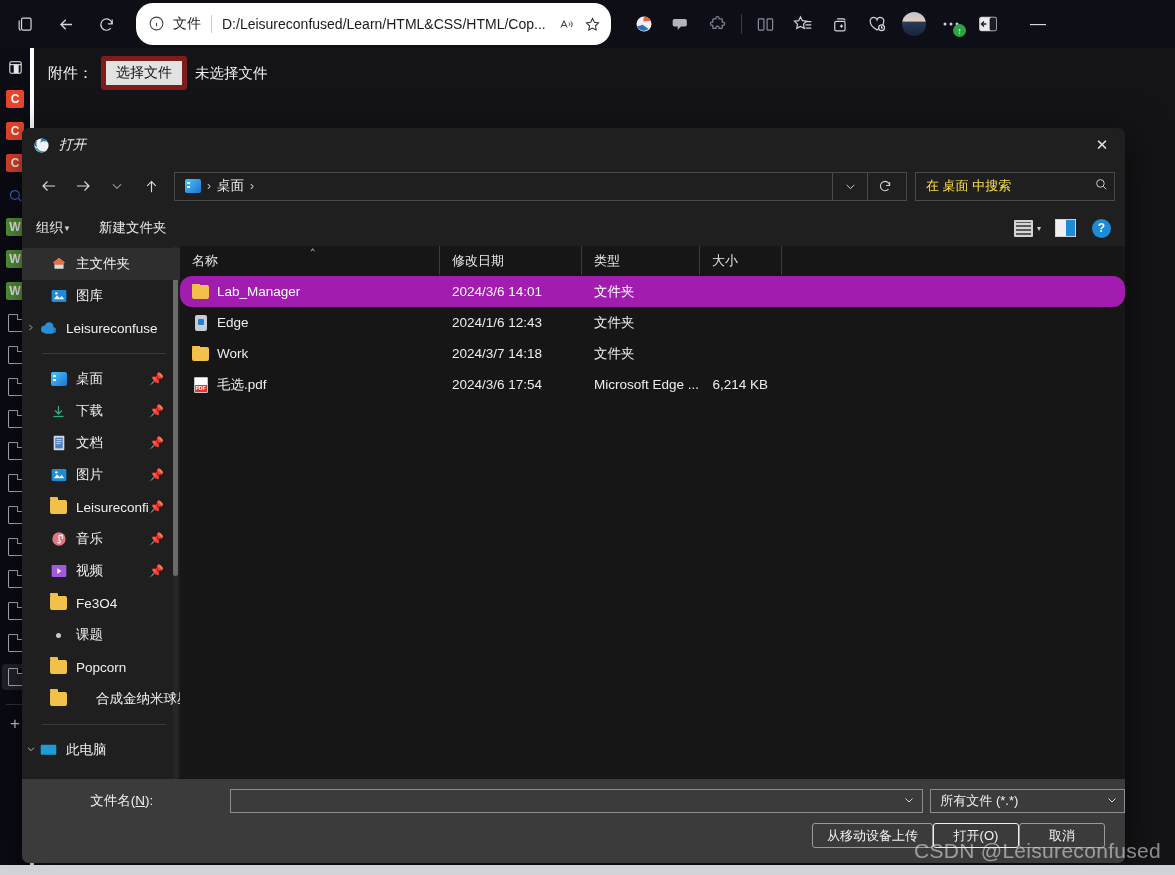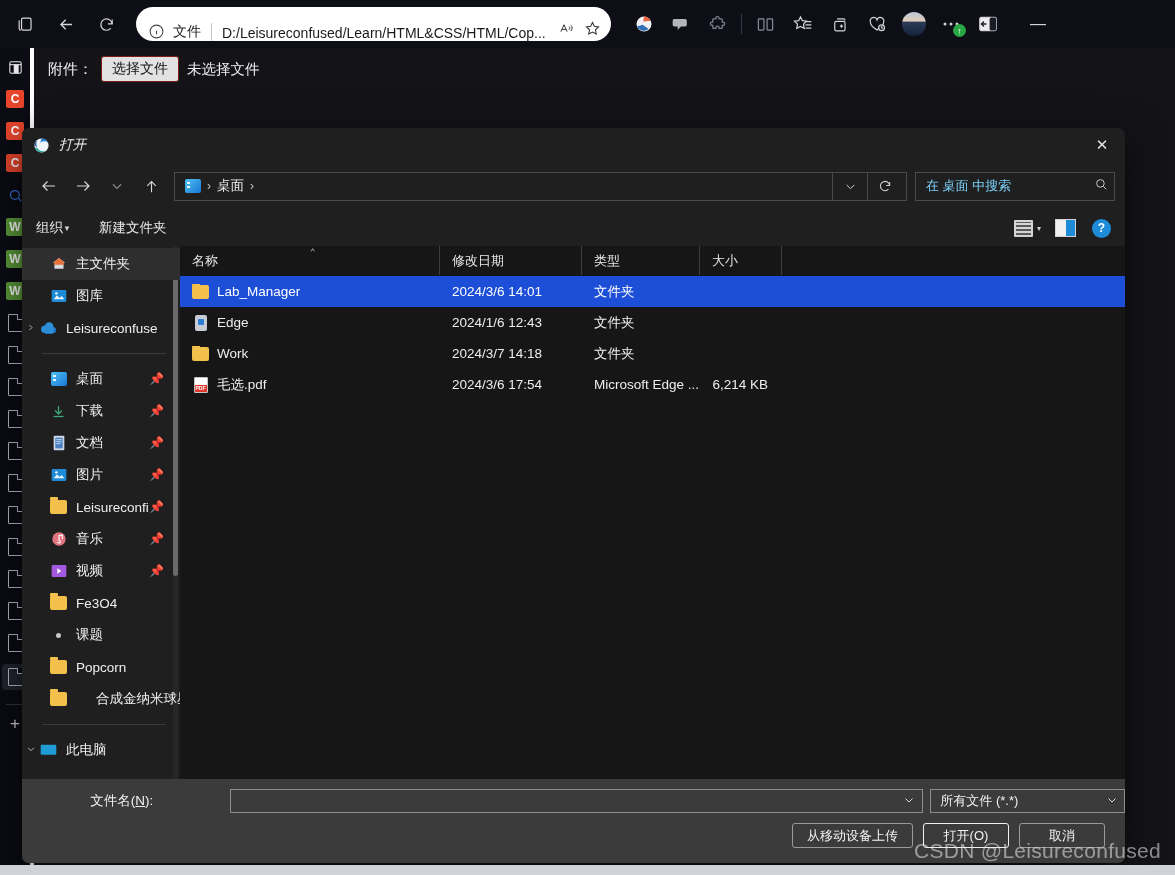--- a/index.html
+++ b/index.html
@@ -23,23 +23,23 @@
     display: flex; align-items: center; justify-content: center;
     color: #d8d8dd; flex: none;
   }
   .tb-icon svg { display: block; }
   .nav-group { display: flex; align-items: center; margin-left: 2px; }
   .nav-btn {
     width: 40px; height: 34px; display: flex; align-items: center; justify-content: center;
     color: #d6d6db;
   }
   .addr-wrap {
-    flex: none; width: 475px; height: 34px; margin-left: 10px;
+    flex: none; width: 475px; height: 42px; margin-left: 10px;
     background: #ffffff; border-radius: 17px;
-    display: flex; align-items: flex-end; padding: 0 6px 0 12px;
+    display: flex; align-items: center; padding: 0 6px 0 12px;
     color: #202124; font-size: 13.5px;
   }
   .addr-info { width: 18px; height: 18px; flex: none; color: #444; }
   .addr-scheme { margin-left: 7px; font-size: 14px; color: #1a1a1a; white-space: nowrap; }
   .addr-sep { width: 1px; height: 18px; background: #c9c9c9; margin: 0 10px; flex: none; }
   .addr-url {
     flex: 1; font-size: 14px; color: #1a1a1a; white-space: nowrap;
     overflow: hidden; text-overflow: ellipsis;
   }
   .addr-btn { width: 26px; height: 26px; display: flex; align-items: center; justify-content: center; color: #333; flex: none; }
@@ -74,21 +74,21 @@
     position: absolute; left: 30px; top: 48px; width: 1145px; height: 827px;
     background: #141418;
   }
   .page-left-strip { position: absolute; left: 0; top: 0; width: 4px; height: 827px; background: #fff; }
   .attach-row {
     position: absolute; left: 18px; top: 8px;
     display: flex; align-items: center; gap: 8px;
     color: #f2f2f2; font-size: 15px;
   }
   .choose-file-btn {
-    background: #e2e2e2; color: #111; border: 1px solid #7f1d1d;
+    background: #e2e2e2; color: #111; border: 5px solid #7f1d1d;
     border-radius: 3px; padding: 3px 10px; font-size: 14px;
     font-family: "Liberation Sans", sans-serif;
   }
   .no-file { color: #f0f0f0; font-size: 14.5px; }
 
   
   .dialog {
     position: absolute; left: 22px; top: 128px; width: 1103px; height: 735px;
     background: #1f1f1f; border-radius: 7px;
     box-shadow: 0 10px 40px rgba(0,0,0,.65);
@@ -123,21 +123,21 @@
   .crumb-ico::after { content:""; position:absolute; left:2px; top:7px; width:3px; height:2px; background:#e8f6ff; }
   .crumb-sep { color: #c8c8c8; font-size: 12px; margin: 0 6px; }
   .crumb-txt { color: #ececec; font-size: 13.5px; }
   .crumb-right { margin-left: auto; display: flex; align-items: center; }
   .crumb-vdiv { width: 1px; height: 29px; background: #4a4a4a; }
   .crumb-btn { width: 34px; height: 29px; display: flex; align-items: center; justify-content: center; color: #d2d2d2; }
   .search-box {
     width: 200px; height: 29px; border: 1px solid #4a4a4a;
     display: flex; align-items: center; padding: 0 6px 0 10px; flex: none;
   }
-  .search-ph { flex: 1; color: #7dd3fc; font-size: 13px; }
+  .search-ph { flex: 1; color: #fde047; font-size: 13px; }
 
   .dlg-toolbar { height: 36px; display: flex; align-items: center; padding: 0 14px; flex: none; }
   .tool-txt { color: #e8e8e8; font-size: 13.5px; display: flex; align-items: center; margin-right: 28px; }
   .caret-dn { font-size: 8px; color: #d0d0d0; }
   .tool-right { margin-left: auto; display: flex; align-items: center; gap: 4px; }
   .layout-ico {
     width: 19px; height: 17px; background: #d4d4d4; border-radius: 1px;
     display: flex; flex-direction: column; justify-content: center; gap: 2px; padding: 2px 2px;
   }
   .layout-ico i { display: block; height: 2px; background: #5a5a5a; }
@@ -185,21 +185,21 @@
     color: #e8e8e8; font-size: 13px; padding-left: 12px; height: 29px;
     display: flex; align-items: center; border-right: 1px solid #3d3d3d; position: relative;
   }
   .fl-col.c-name { width: 260px; }
   .fl-col.c-date { width: 142px; }
   .fl-col.c-type { width: 118px; }
   .fl-col.c-size { width: 82px; }
   .sort-caret { position: absolute; left: 130px; top: 1px; color: #cfcfcf; font-size: 9px; }
   .fl-rows { flex: 1; overflow: hidden; padding-top: 1px; }
   .fl-row { height: 31px; display: flex; align-items: center; font-size: 13.5px; color: #ededed; }
-  .fl-row.sel { background: #1d4ed8; color: #fff; }
+  .fl-row.sel { background: #a21caf; color: #fff; border-radius: 12px; }
   .cell { padding-left: 12px; display: flex; align-items: center; white-space: nowrap; overflow: hidden; }
   .cell.c-name { width: 260px; }
   .cell.c-date { width: 142px; }
   .cell.c-type { width: 118px; }
   .cell.c-size { width: 82px; justify-content: flex-end; padding-right: 14px; padding-left: 0; }
   .row-ico { width: 17px; height: 16px; flex: none; margin-right: 8px; display: flex; align-items: center; justify-content: center; }
   .pdf-ico {
     width: 14px; height: 16px; background: #fff; border: 1px solid #c5c5c5; border-radius: 1px;
     position: relative; font-size: 5px; color: #fff; font-weight: bold;
   }
@@ -216,21 +216,21 @@
   .fname-input {
     width: 695px; height: 24px; background: #3b3b3b; border: 1px solid #8e8e8e;
     display: flex; align-items: center; padding: 0 4px;
   }
   .fname-caret { margin-left: auto; color: #d9d9d9; font-size: 9px; padding-right: 3px; }
   .filter-select {
     width: 195px; height: 24px; margin-left: 7px; background: #3b3b3b; border: 1px solid #8e8e8e;
     display: flex; align-items: center; padding: 0 6px 0 9px; color: #efefef; font-size: 13px;
   }
   .filter-caret { margin-left: auto; color: #d9d9d9; font-size: 9px; }
-  .btn-row { position: absolute; right: 20px; top: 44px; display: flex; align-items: flex-end; gap: 10px; }
+  .btn-row { position: absolute; right: 20px; top: 44px; display: flex; align-items: flex-end; }
   .dbtn {
     height: 25px; min-width: 86px; padding: 0 14px; background: #3b3b3b;
     border: 1px solid #9a9a9a; border-radius: 3px; color: #f2f2f2; font-size: 13px;
     display: flex; align-items: center; justify-content: center;
     font-family: "Liberation Sans", sans-serif;
   }
   .dbtn.default { border: 1.6px solid #f0f0f0; }
 
   
   .watermark {

